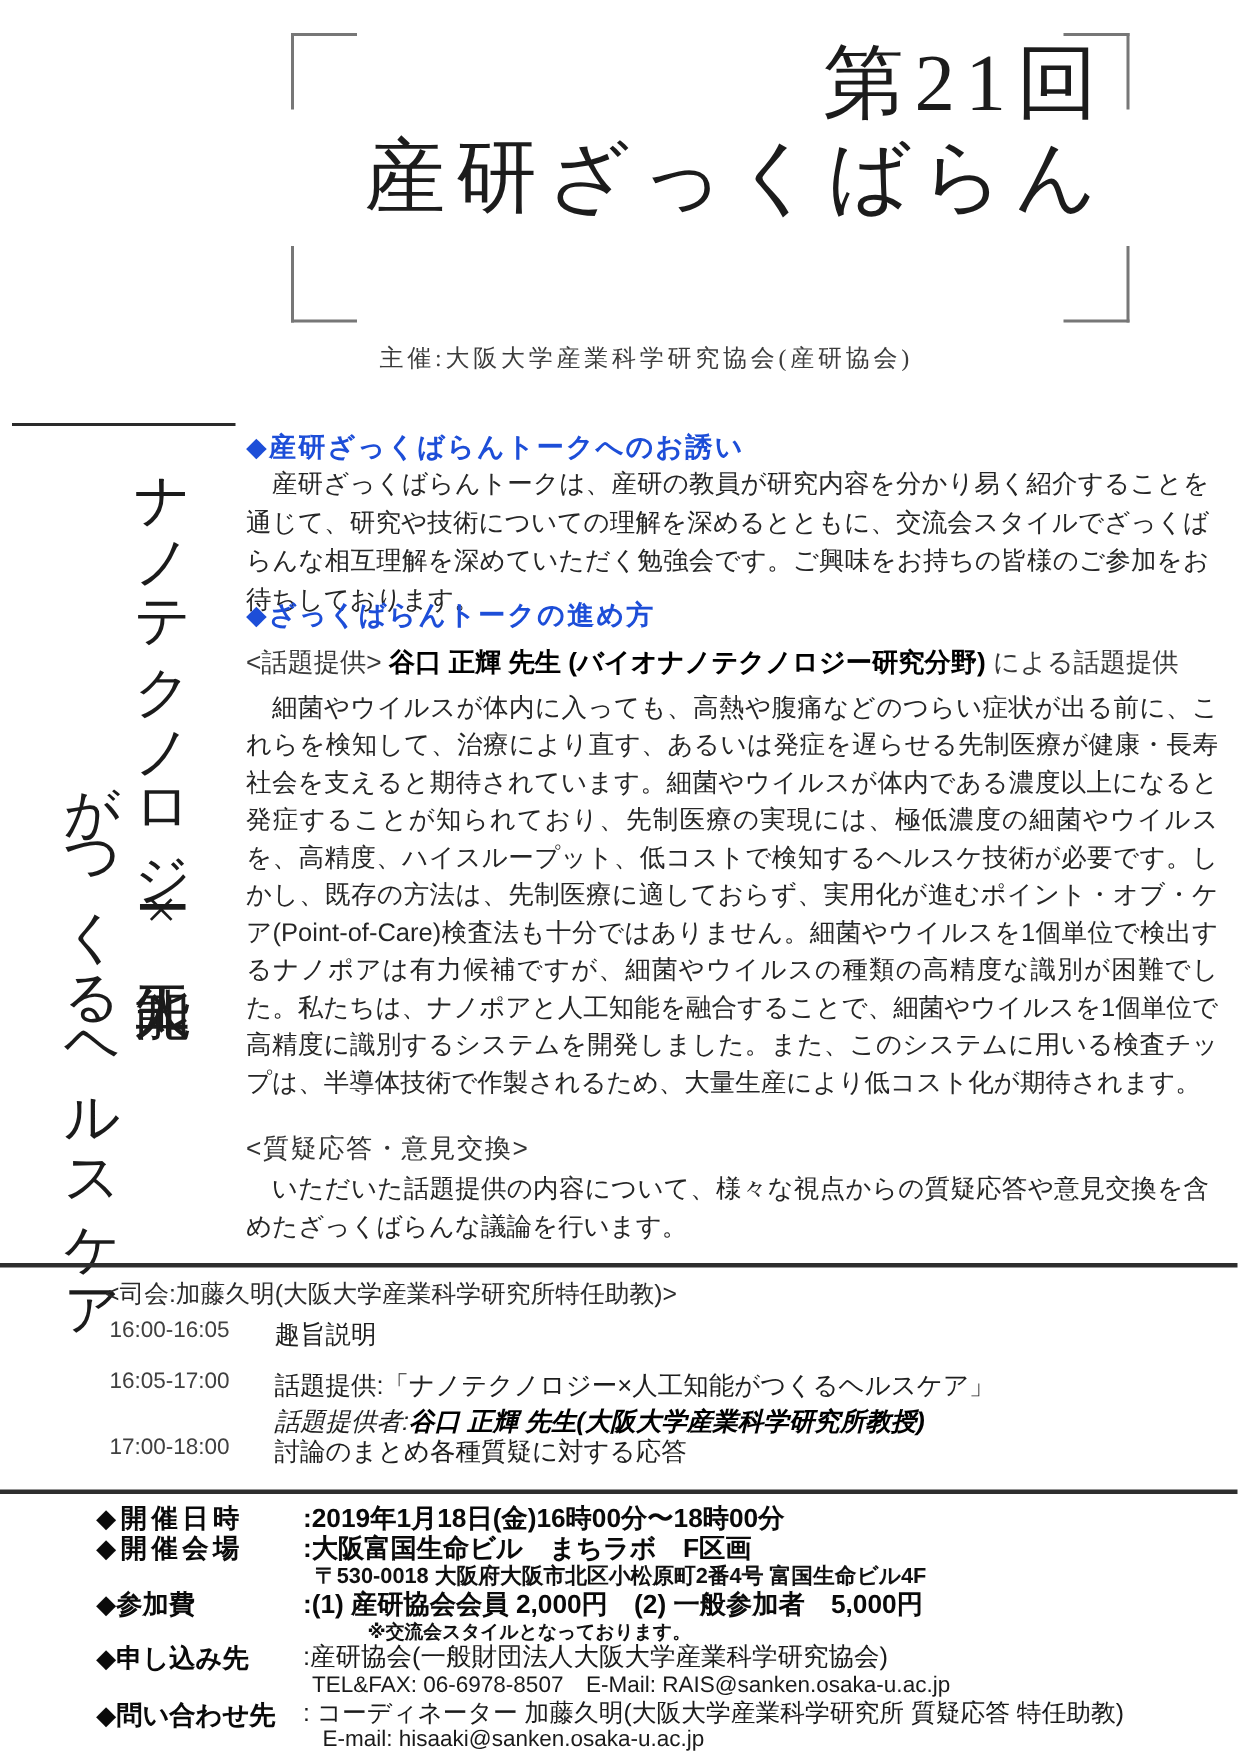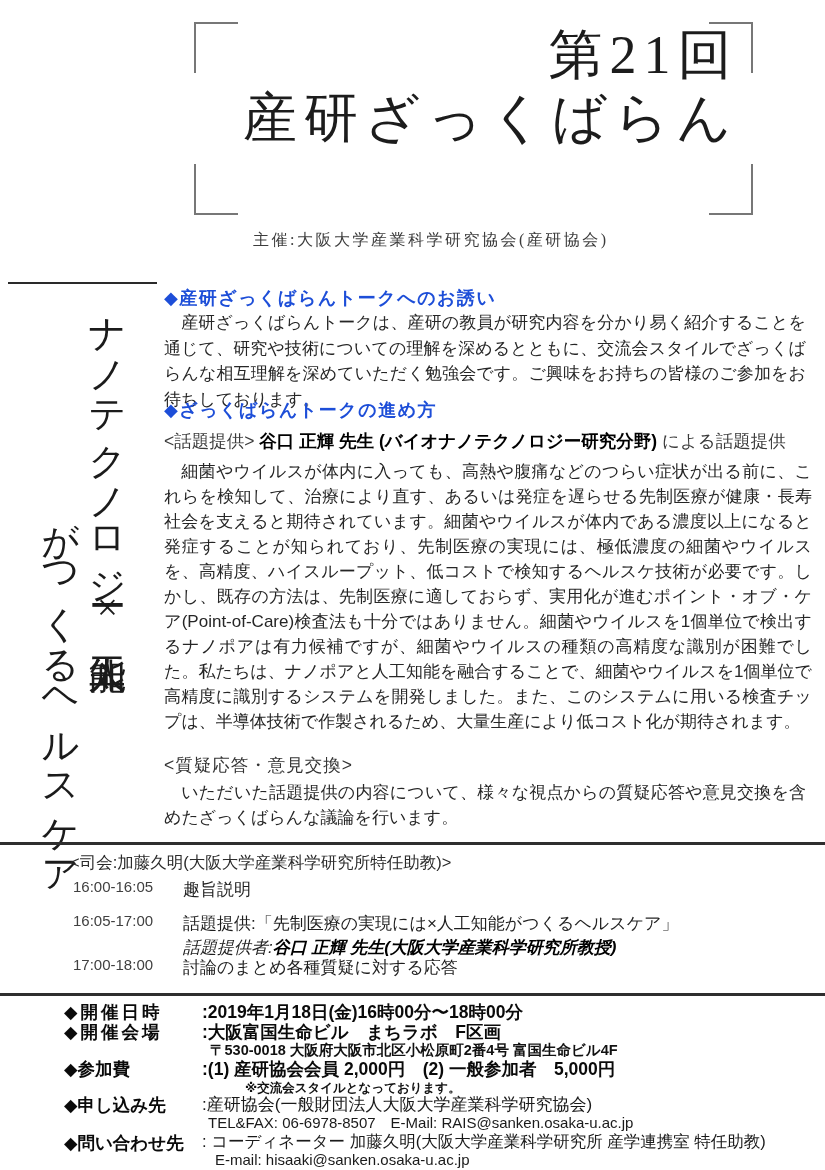--- a/index.html
+++ b/index.html
@@ -80,21 +80,21 @@
 <div class="abs body-par" style="left:164px;top:780px;line-height:25px;">　いただいた話題提供の内容について、様々な視点からの質疑応答や意見交換を含めたざっくばらんな議論を行います。</div>
 
 <div class="abs hr-full" style="top:842px;"></div>
 
 <div class="abs moderator">&lt;司会:加藤久明(大阪大学産業科学研究所特任助教)&gt;</div>
 
 <div class="abs sched-time" style="top:878px;">16:00-16:05</div>
 <div class="abs sched-text" style="top:878px;">趣旨説明</div>
 
 <div class="abs sched-time" style="top:912px;">16:05-17:00</div>
-<div class="abs sched-text" style="top:912px;">話題提供:「先制医療の実現には×人工知能がつくるヘルスケア」</div>
+<div class="abs sched-text" style="top:912px;">話題提供:「ナノテクノロジー×人工知能がつくるヘルスケア」</div>
 <div class="abs sched-text" style="top:936px;font-style:italic;">
   <span>話題提供者:</span><b>谷口 正輝 先生(大阪大学産業科学研究所教授)</b>
 </div>
 
 <div class="abs sched-time" style="top:956px;">17:00-18:00</div>
 <div class="abs sched-text" style="top:956px;">討論のまとめ各種質疑に対する応答</div>
 
 <div class="abs hr-full" style="top:993px;"></div>
 
 <div class="abs det-label sp" style="top:1000px;">◆開催日時</div>
@@ -106,14 +106,14 @@
 
 <div class="abs det-label" style="top:1057px;">◆参加費</div>
 <div class="abs det-value" style="top:1057px;">:(1) 産研協会会員 2,000円　(2) 一般参加者　5,000円</div>
 <div class="abs det-note" style="left:245px;top:1080px;">※交流会スタイルとなっております。</div>
 
 <div class="abs det-label" style="top:1093px;">◆申し込み先</div>
 <div class="abs det-value normal" style="top:1093px;font-size:17px;">:産研協会(一般財団法人大阪大学産業科学研究協会)</div>
 <div class="abs det-plain" style="left:208px;top:1114px;">TEL&amp;FAX: 06-6978-8507　E-Mail: RAIS@sanken.osaka-u.ac.jp</div>
 
 <div class="abs det-label" style="top:1131px;">◆問い合わせ先</div>
-<div class="abs det-value normal" style="top:1131px;font-size:16.5px;">: コーディネーター 加藤久明(大阪大学産業科学研究所 産学連携室 特任助教)</div>
+<div class="abs det-value normal" style="top:1131px;font-size:16.5px;">: コーディネーター 加藤久明(大阪大学産業科学研究所 質疑応答 特任助教)</div>
 <div class="abs det-plain" style="left:215px;top:1151px;">E-mail: hisaaki@sanken.osaka-u.ac.jp</div>
 
 </body></html>

